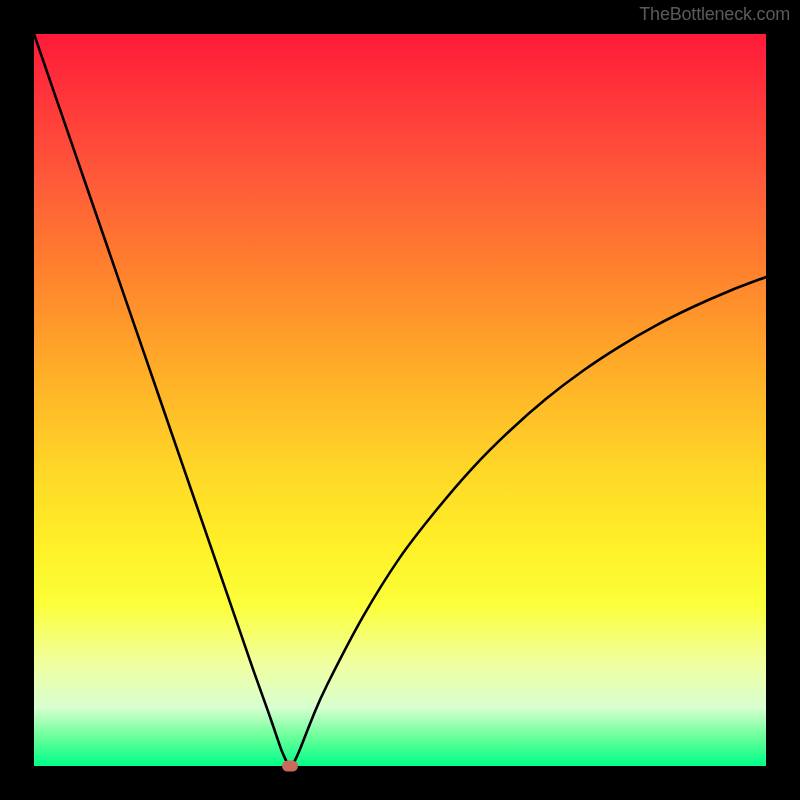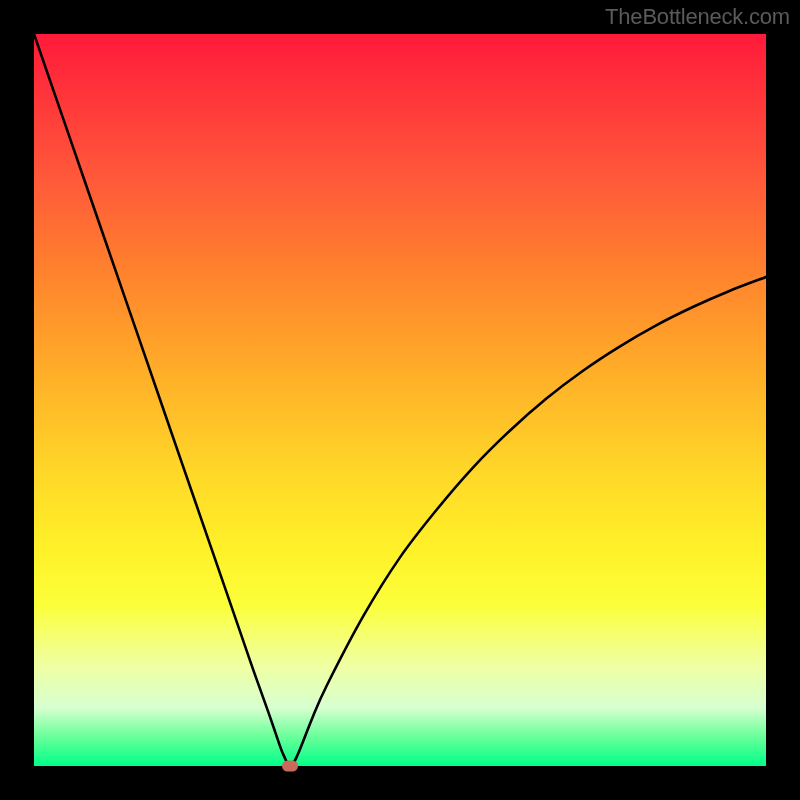--- a/index.html
+++ b/index.html
@@ -8,21 +8,21 @@
     height: 800px;
     background: #000;
     position: relative;
     font-family: Arial, Helvetica, sans-serif;
   }
   .watermark {
     position: absolute;
     top: 4px;
     right: 10px;
     color: #5a5a5a;
-    font-size: 22px;
+    font-size: 18px;
     font-weight: 500;
     z-index: 10;
     letter-spacing: -0.2px;
   }
   .plot-area {
     position: absolute;
     left: 34px;
     top: 34px;
     width: 732px;
     height: 732px;

